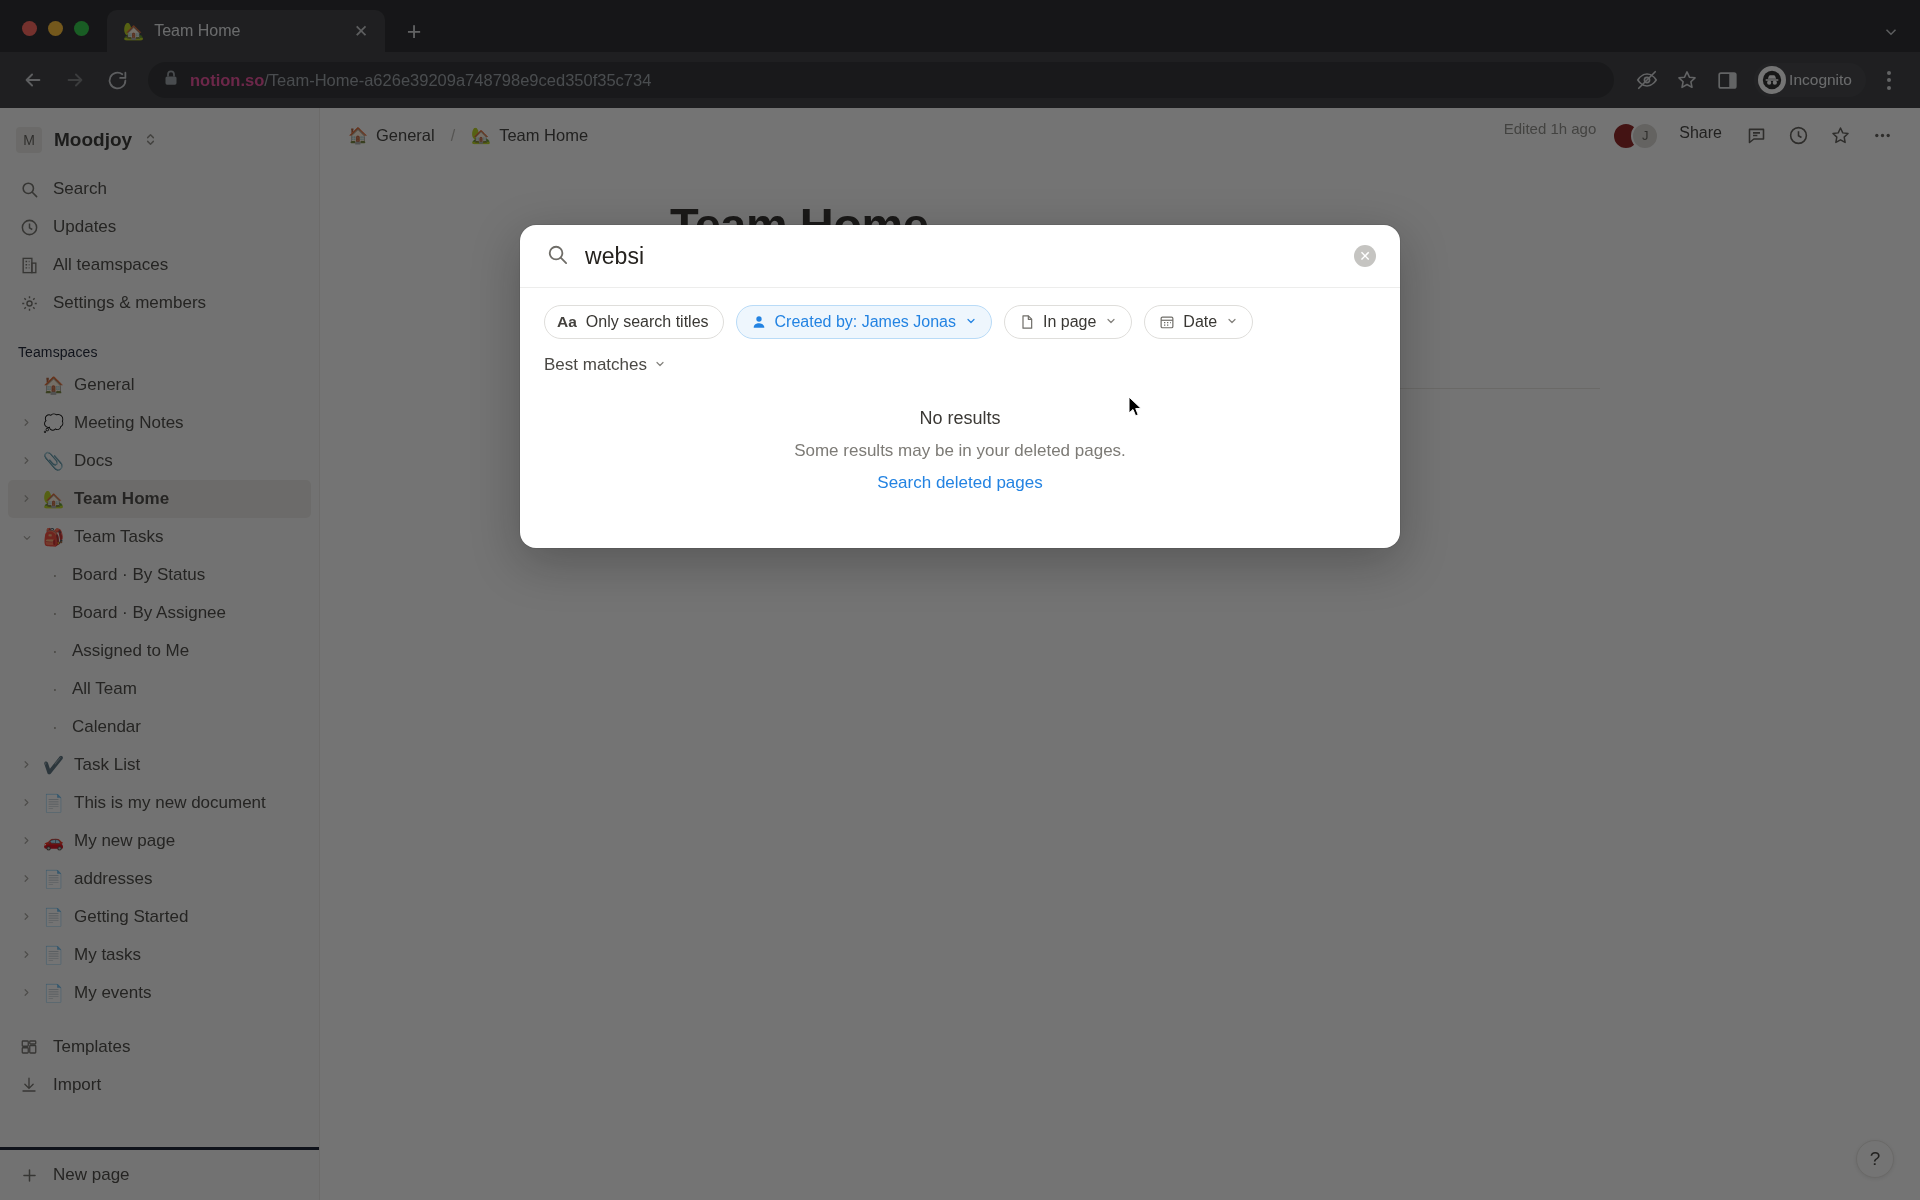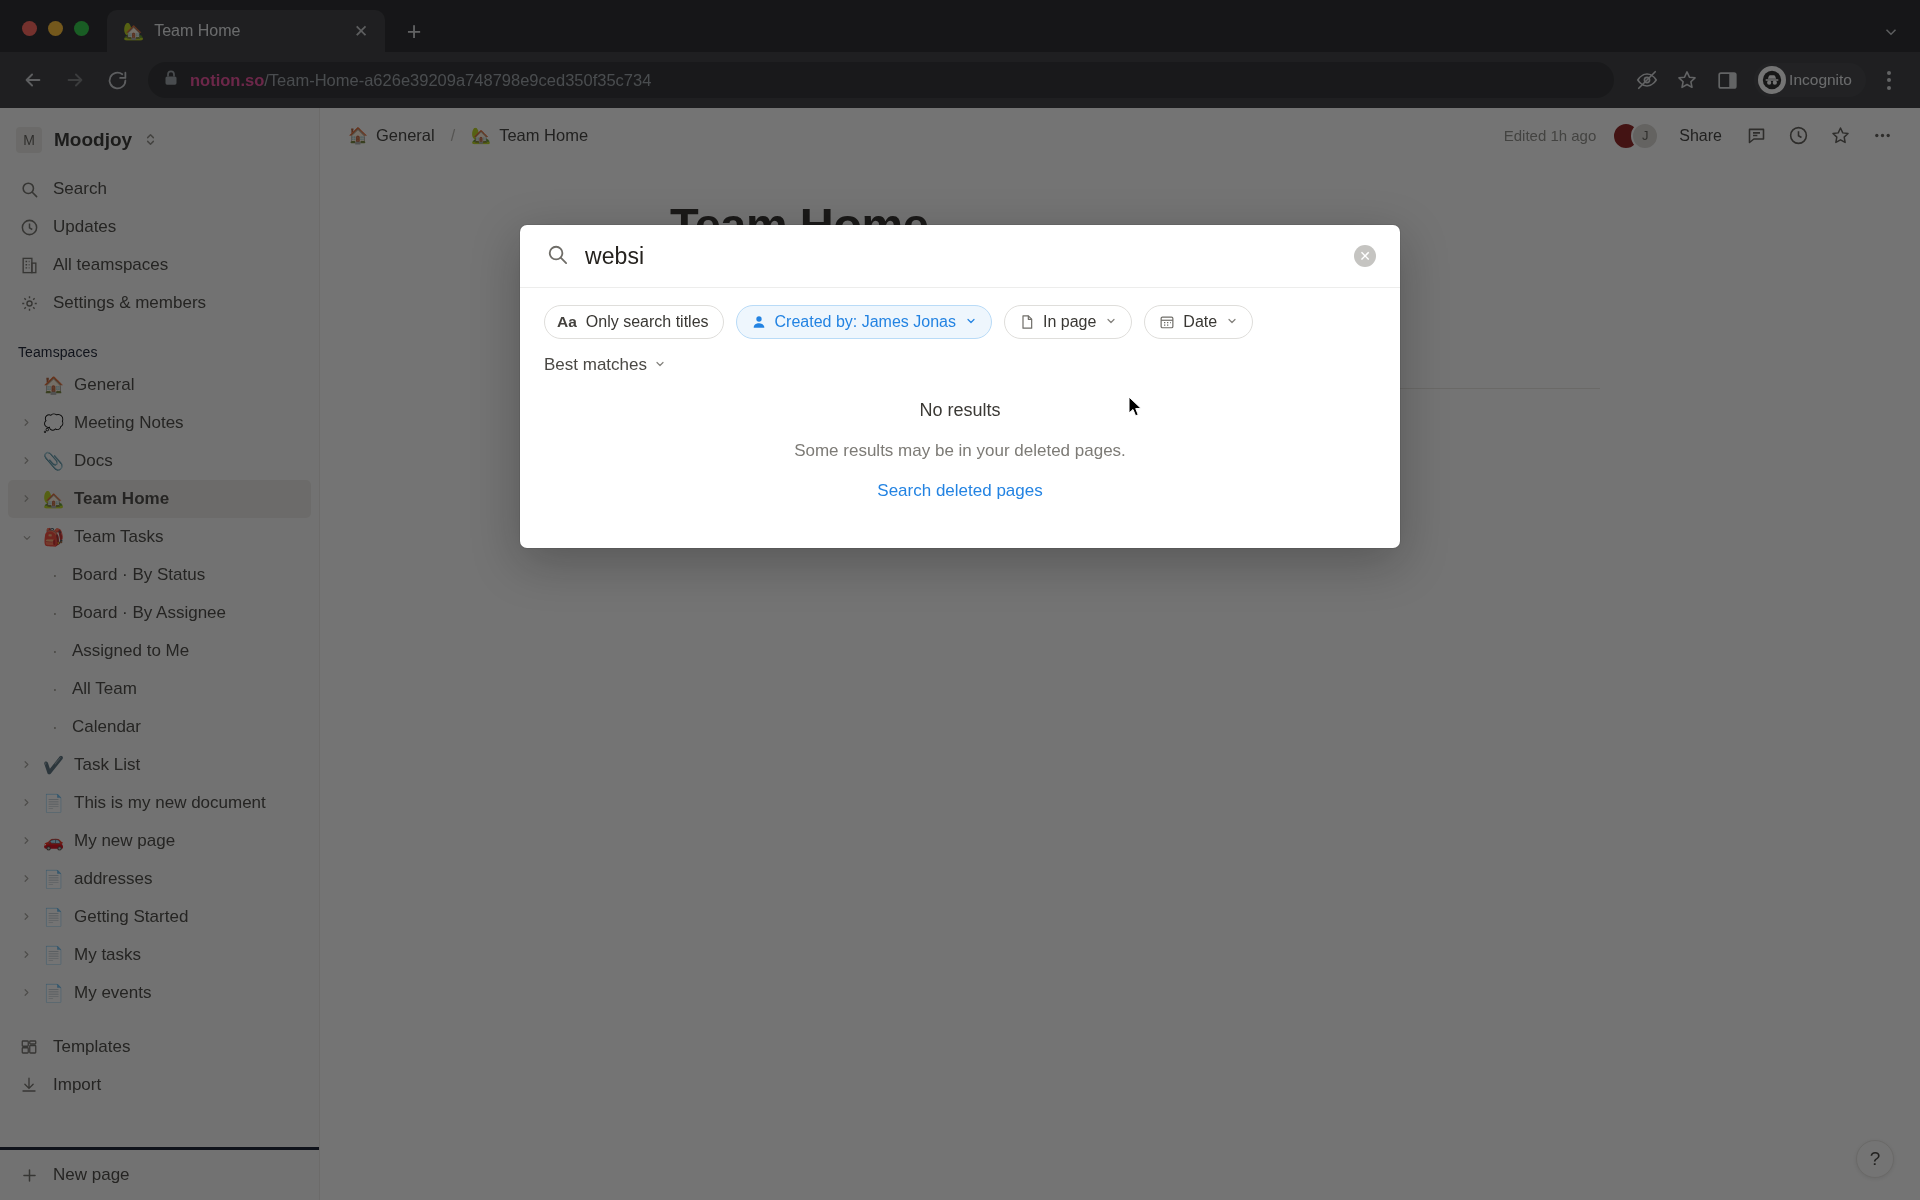--- a/index.html
+++ b/index.html
@@ -149,21 +149,21 @@
 
   
   .main { flex: 1; position: relative; background: #ffffff; overflow: hidden; }
   .topbar {
     height: 55px; display: flex; align-items: center;
     padding: 0 22px 0 28px; gap: 10px;
   }
   .crumb { display: flex; align-items: center; gap: 8px; font-size: 16.5px; color: #3b3a37; }
   .crumb .emo { width: 20px; font-size: 16px; }
   .crumb-sep { color: #b5b3ae; margin: 0 6px; font-size: 16px; }
-  .top-right { margin-left: auto; display: flex; align-items: center; gap: 10px; }
+  .top-right { margin-left: auto; display: flex; gap: 10px; }
   .edited { font-size: 15px; color: #8b8a85; }
   .avatars { display: flex; align-items: center; margin: 0 2px 0 6px; }
   .av {
     width: 28px; height: 28px; border-radius: 50%;
     display: flex; align-items: center; justify-content: center;
     font-size: 13px; color: #fff; border: 2px solid #fff;
   }
   .av.a1 { background: #8b1a1a; }
   .av.a2 { background: #d8d6d1; color: #5c5a55; margin-left: -9px; }
   .share-btn { font-size: 16px; color: #3b3a37; padding: 4px 8px; }
@@ -195,21 +195,21 @@
   }
 
   
   .overlay {
     position: absolute; left: 0; top: 0; width: 1920px; height: 1200px;
     background: rgba(15,15,15,.58);
   }
   .search-modal {
     position: absolute; left: 520px; top: 225px;
     width: 880px; height: 323px;
-    background: #ffffff; border-radius: 7px;
+    background: #ffffff; border-radius: 16px;
     box-shadow: 0 14px 48px rgba(15,15,15,.28), 0 0 0 1px rgba(15,15,15,.07);
     display: flex; flex-direction: column; overflow: hidden;
   }
   .search-bar {
     height: 63px; display: flex; align-items: center;
     gap: 16px; padding: 0 24px 0 26px;
     border-bottom: 1px solid #ededec; flex: none;
   }
   .search-input-text {
     flex: 1; font-size: 23px; color: #25221e; letter-spacing: .1px;
@@ -236,21 +236,21 @@
   }
   .chip.active .cic { color: #2383e2; }
   .chip.active .cv { color: #2383e2; }
 
   .sortrow { padding: 16px 42px 0 24px; }
   .sort-btn { display: inline-flex; align-items: center; gap: 7px; font-size: 17px; color: #4b4945; }
   .sort-btn .cv { font-size: 12px; color: #84827d; }
 
   .results {
     flex: 1; display: flex; flex-direction: column;
-    align-items: center; justify-content: center; gap: 20px;
+    align-items: center; justify-content: center; gap: 12px;
     padding-bottom: 22px;
   }
   .no-results { font-size: 18px; color: #3b3935; }
   .sub-results { font-size: 17px; color: #7d7b76; }
   .deleted-link { font-size: 17px; color: #2383e2; }
 
   .cursor {
     position: absolute; left: 1128px; top: 396px;
     width: 16px; height: 22px;
   }

